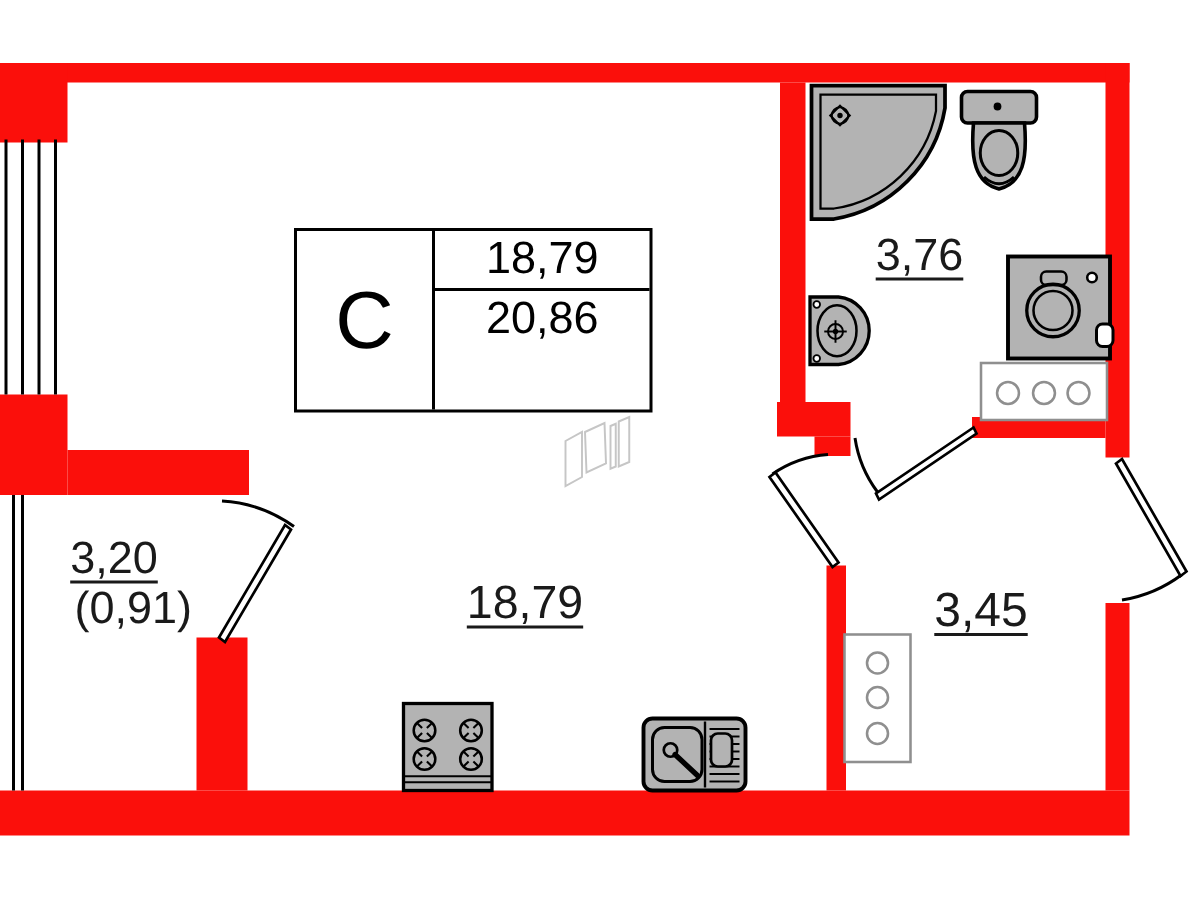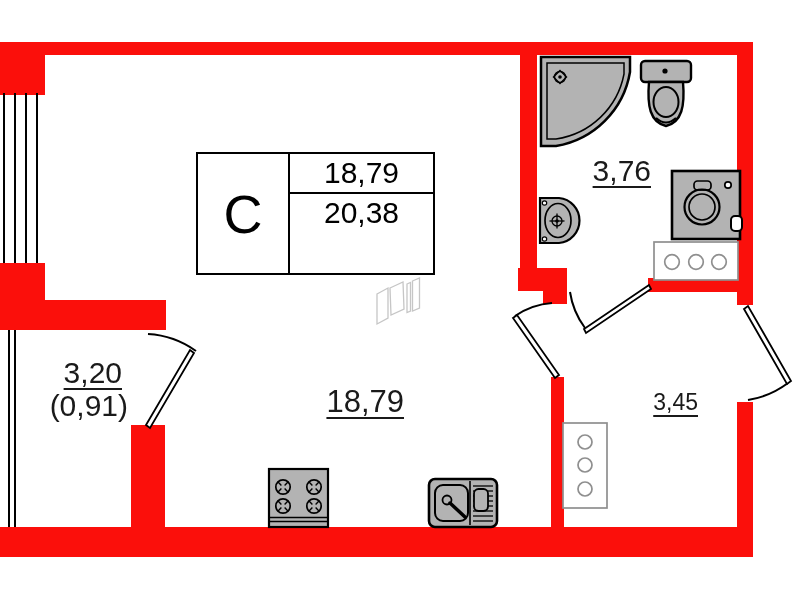--- a/index.html
+++ b/index.html
@@ -1,21 +1,21 @@
 <!DOCTYPE html>
 <html><head>
 <meta charset="utf-8">
 <style>
   html,body{margin:0;padding:0;background:#fff;}
   .plan{position:relative;width:800px;height:600px;background:#fff;overflow:hidden;
         font-family:"Liberation Sans",sans-serif;color:#000;}
   .plan svg{position:absolute;left:0;top:0;}
   .area-label{position:absolute;text-align:center;font-size:30px;line-height:1.05;
               color:#1a1a1a;white-space:nowrap;}
-  .ul{text-decoration:underline;text-decoration-thickness:2px;text-underline-offset:5px;text-align:right;}
+  .ul{text-decoration:underline;text-decoration-thickness:2px;text-underline-offset:5px;}
   .unit-table{position:absolute;left:196px;top:152px;width:239px;height:123px;
               box-sizing:border-box;border:2.5px solid #000;display:grid;
               grid-template-columns:92px 1fr;grid-template-rows:1fr 1fr 1fr;}
   .unit-type{grid-row:1/4;border-right:2.5px solid #000;display:flex;align-items:center;
              justify-content:center;font-size:54px;}
   .unit-val{display:flex;align-items:center;justify-content:center;font-size:30px;
             border-bottom:2.5px solid #000;}
   .unit-val.last{border-bottom:none;}
 </style>
 </head>
@@ -168,22 +168,22 @@
     <polygon points="377,294 388,288 388,318 377,324"></polygon>
     <polygon points="390,288 403,282 404,309 391,315"></polygon>
     <polygon points="407,284 410.5,282.5 410.5,311 407,312.5"></polygon>
     <polygon points="412.5,281 419.5,278 419.5,308 412.5,311"></polygon>
   </g>
 </svg>
 
 <div class="unit-table">
   <div class="unit-type">С</div>
   <div class="unit-val">18,79</div>
-  <div class="unit-val last">20,38</div>
+  <div class="unit-val last">20,86</div>
 </div>
 
 <div class="area-label ul" style="left:575px;top:155px;width:76px;">3,76</div>
 <div class="area-label ul" style="left:296px;top:386px;width:108px;font-size:31px;">18,79</div>
-<div class="area-label ul" style="left:610px;top:390px;width:88px;font-size:23px;">3,45</div>
+<div class="area-label ul" style="left:610px;top:390px;width:88px;font-size:32px;">3,45</div>
 <div class="area-label ul" style="left:30px;top:357px;width:92px;">3,20</div>
 <div class="area-label" style="left:22px;top:390px;width:106px;text-align:right;">(0,91)</div>
 
 </div>
 
 </body></html>

